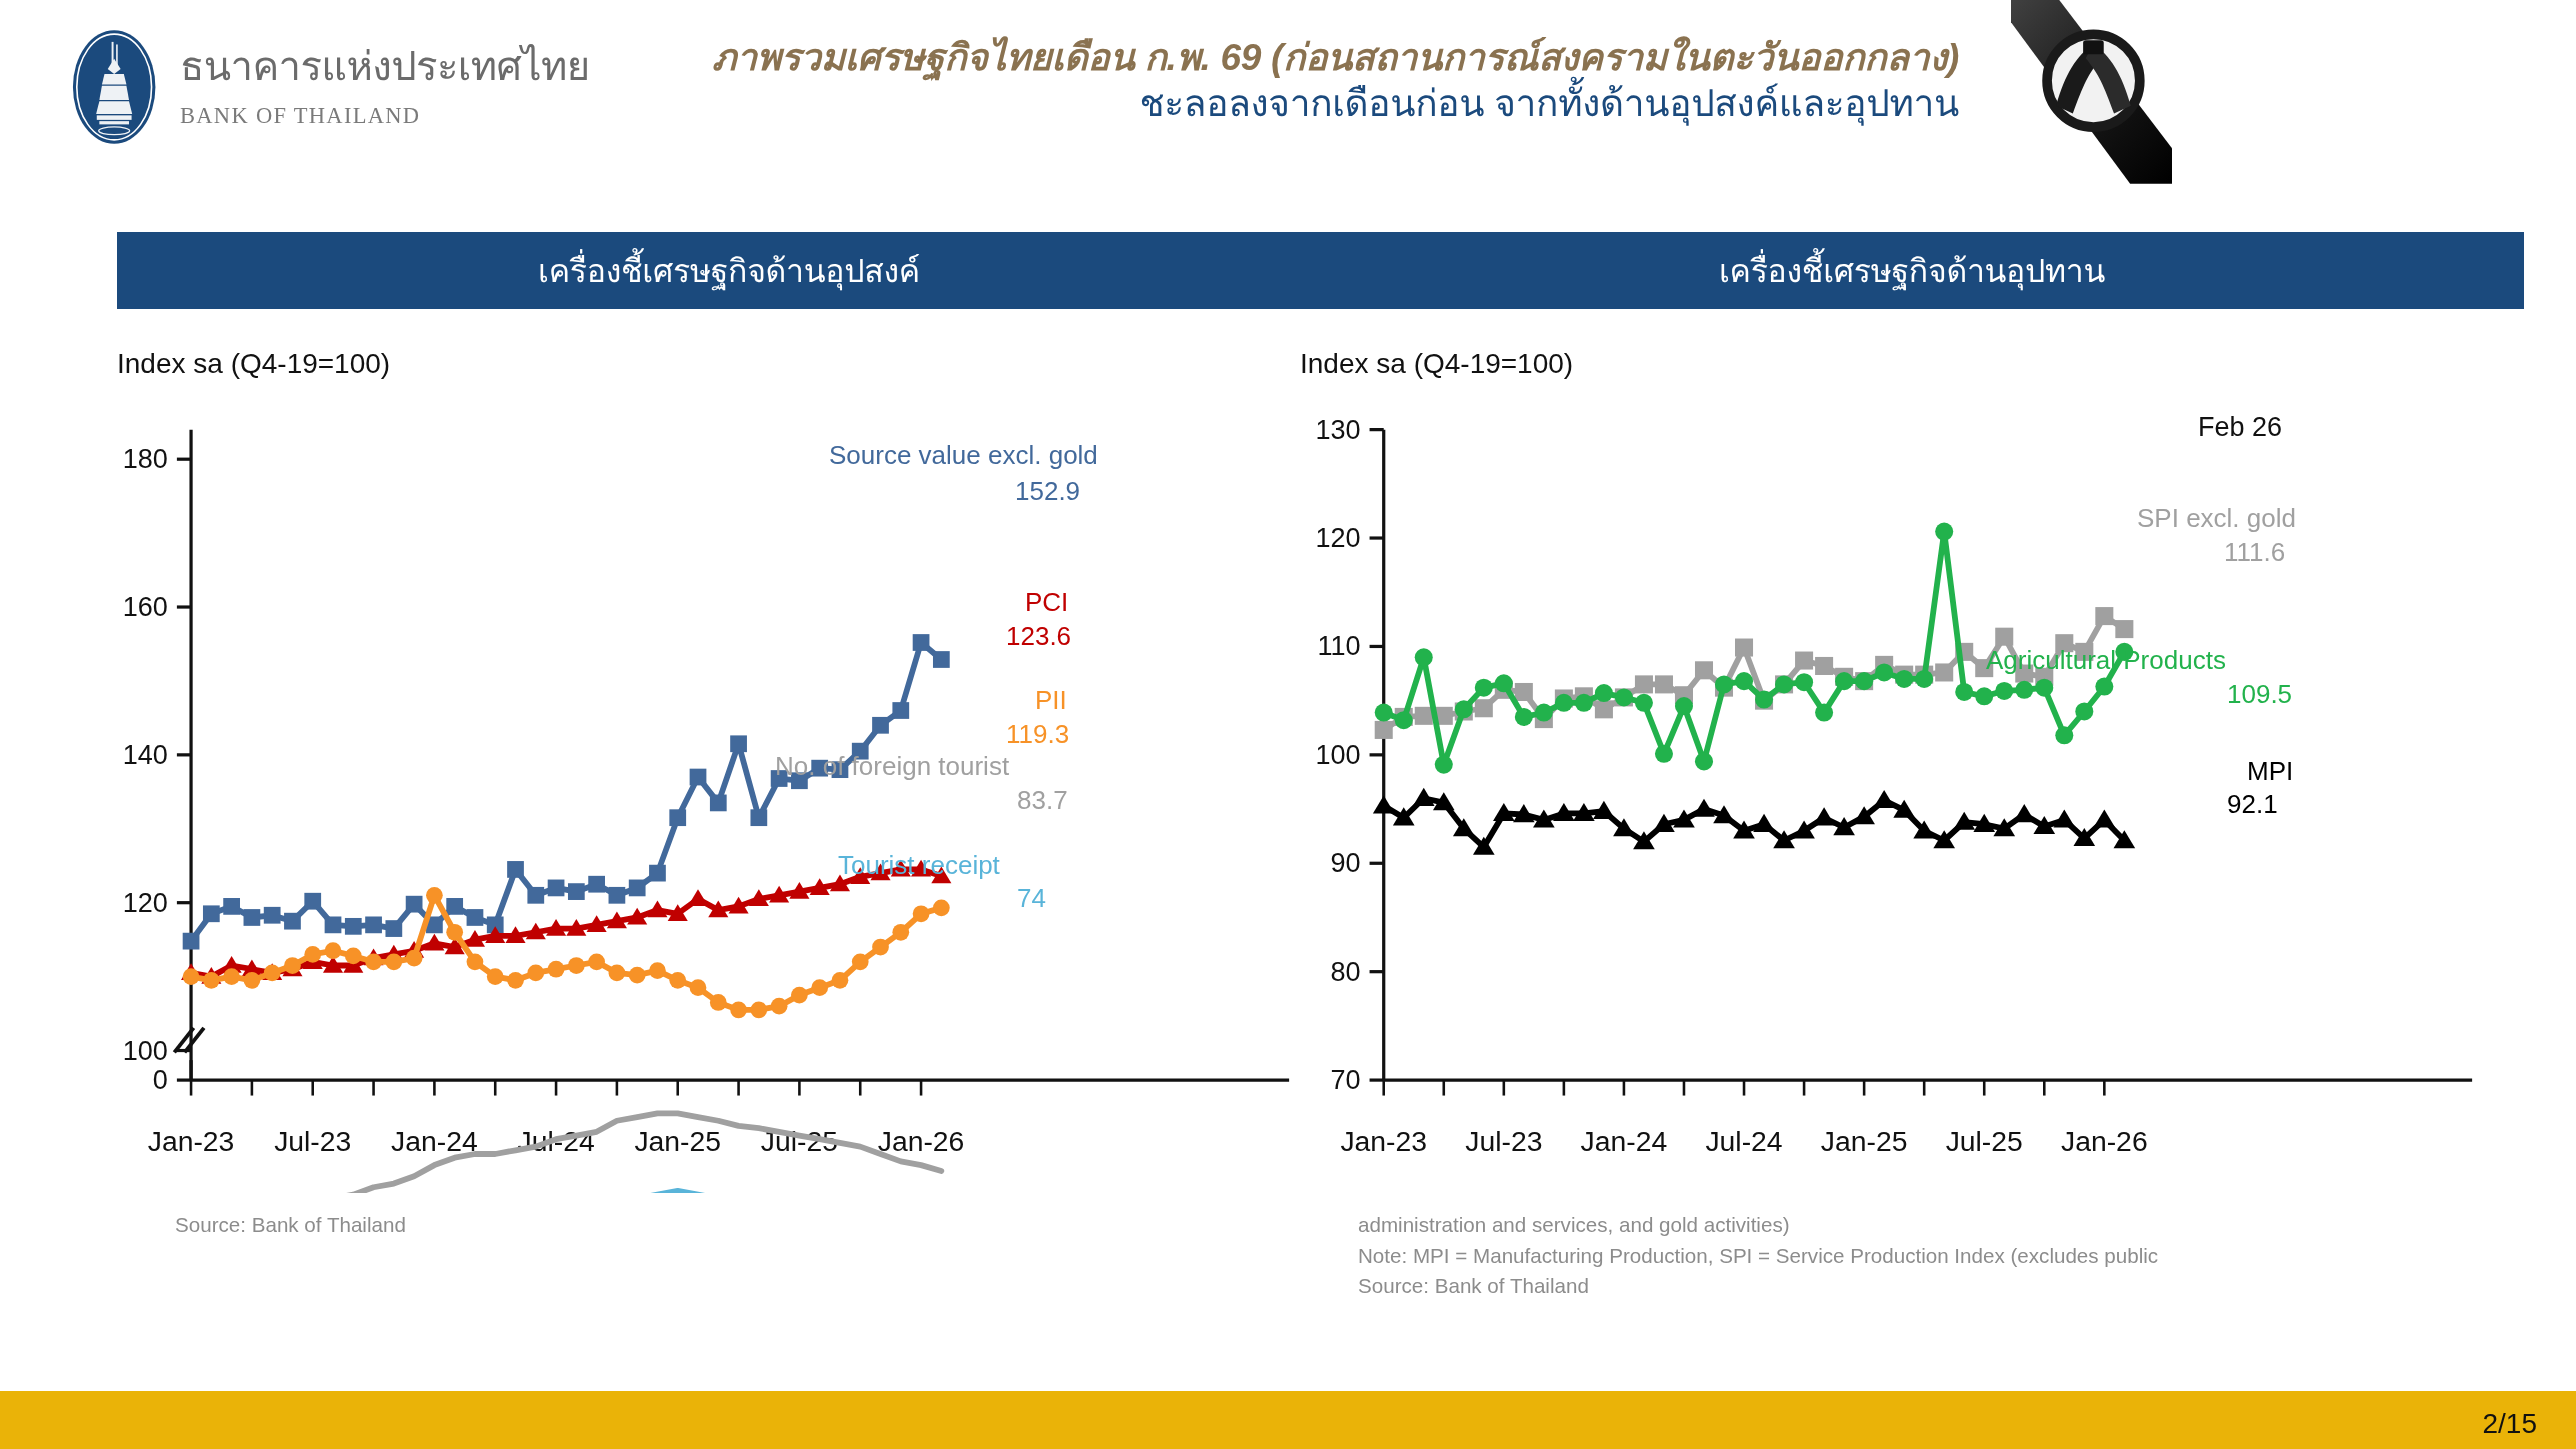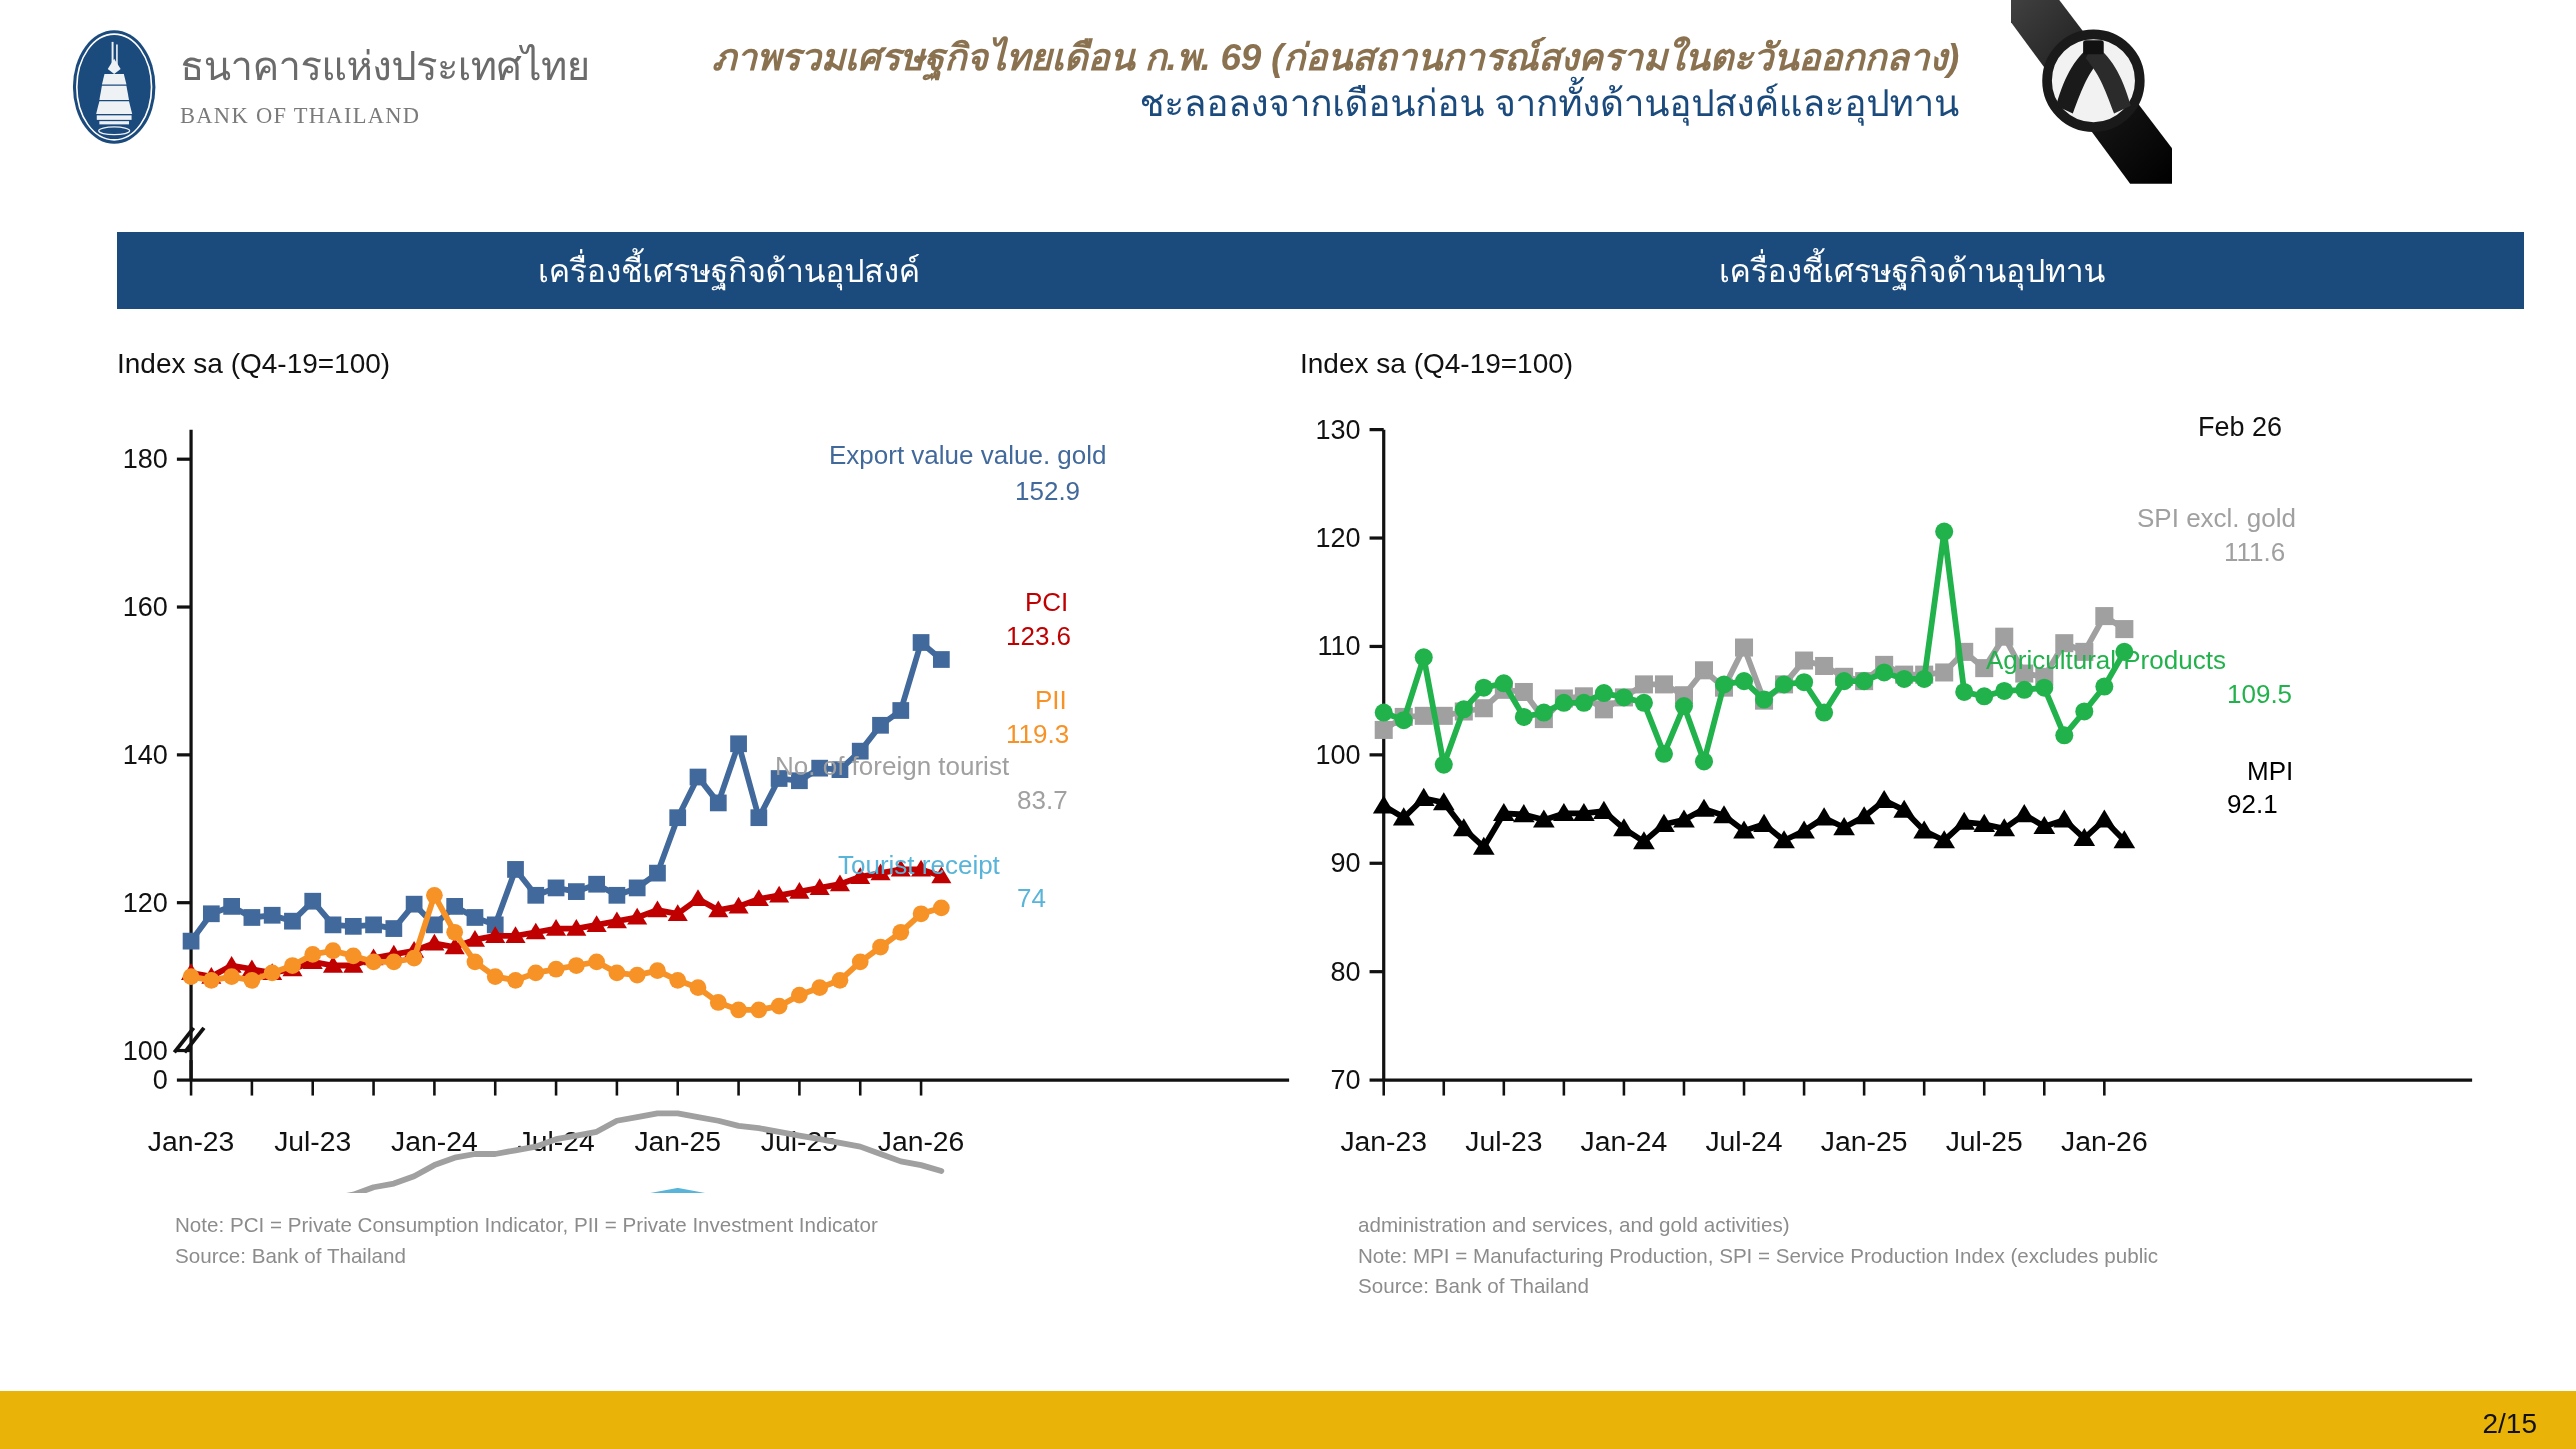--- a/index.html
+++ b/index.html
@@ -257,38 +257,37 @@
         <circle cx="1185.5405405405406" cy="858.4090909090909" r="13" fill="#f79227"></circle>
         <circle cx="1217.027027027027" cy="835.4545454545455" r="13" fill="#f79227"></circle>
         <circle cx="1248.5135135135135" cy="806.7613636363636" r="13" fill="#f79227"></circle>
         <circle cx="1280" cy="797.5795454545455" r="13" fill="#f79227"></circle>
         <path d="M115 1340.4545454545455 L146.48648648648648 1300.284090909091 L177.97297297297297 1283.0681818181818 L209.45945945945948 1277.3295454545455 L240.94594594594594 1271.590909090909 L272.43243243243245 1265.8522727272727 L303.91891891891896 1254.375 L335.4054054054054 1248.6363636363637 L366.8918918918919 1242.8977272727273 L398.3783783783784 1231.4204545454545 L429.8648648648649 1225.6818181818182 L461.35135135135135 1214.2045454545455 L492.83783783783787 1196.9886363636363 L524.3243243243244 1185.5113636363637 L555.8108108108108 1179.7727272727273 L587.2972972972973 1179.7727272727273 L618.7837837837837 1174.034090909091 L650.2702702702703 1168.2954545454545 L681.7567567567568 1156.8181818181818 L713.2432432432432 1151.0795454545455 L744.7297297297298 1145.340909090909 L776.2162162162161 1128.125 L807.7027027027027 1122.3863636363637 L839.1891891891892 1116.6477272727273 L870.6756756756757 1116.6477272727273 L902.1621621621622 1122.3863636363637 L933.6486486486486 1128.125 L965.1351351351351 1136.159090909091 L996.6216216216217 1139.6022727272727 L1028.1081081081081 1145.340909090909 L1059.5945945945946 1151.0795454545455 L1091.081081081081 1156.8181818181818 L1122.5675675675675 1162.5568181818182 L1154.054054054054 1168.2954545454545 L1185.5405405405406 1179.7727272727273 L1217.027027027027 1191.25 L1248.5135135135135 1196.9886363636363 L1280 1206.1704545454545" fill="none" stroke="#a0a0a0" stroke-width="9" stroke-linejoin="round" stroke-linecap="round"></path>
         <path d="M115 1466.7045454545455 L146.48648648648648 1415.0568181818182 L177.97297297297297 1409.3181818181818 L209.45945945945948 1403.5795454545455 L240.94594594594594 1392.1022727272727 L272.43243243243245 1386.3636363636365 L303.91891891891896 1374.8863636363635 L335.4054054054054 1380.625 L366.8918918918919 1369.1477272727273 L398.3783783783784 1357.6704545454545 L429.8648648648649 1351.9318181818182 L461.35135135135135 1334.715909090909 L492.83783783783787 1323.2386363636365 L524.3243243243244 1311.7613636363637 L555.8108108108108 1306.0227272727273 L587.2972972972973 1311.7613636363637 L618.7837837837837 1306.0227272727273 L650.2702702702703 1300.284090909091 L681.7567567567568 1288.8068181818182 L713.2432432432432 1283.0681818181818 L744.7297297297298 1271.590909090909 L776.2162162162161 1260.1136363636363 L807.7027027027027 1248.6363636363637 L839.1891891891892 1242.8977272727273 L870.6756756756757 1237.159090909091 L902.1621621621622 1242.8977272727273 L933.6486486486486 1248.6363636363637 L965.1351351351351 1260.1136363636363 L996.6216216216217 1265.8522727272727 L1028.1081081081081 1260.1136363636363 L1059.5945945945946 1254.375 L1091.081081081081 1265.8522727272727 L1122.5675675675675 1271.590909090909 L1154.054054054054 1277.3295454545455 L1185.5405405405406 1288.8068181818182 L1217.027027027027 1294.5454545454545 L1248.5135135135135 1306.0227272727273 L1280 1317.5" fill="none" stroke="#59b4d9" stroke-width="9" stroke-linejoin="round" stroke-linecap="round"></path>
       </svg>
 
     <div class="annot feb-hdr" style="left:857px; top:6.4px;"></div>
 
-    <div class="annot lbl" style="left:712px; top:46px; color:#42699b;">Export value value. gold</div>
+    <div class="annot lbl" style="left:712px; top:46px; color:#42699b;">Source value excl. gold</div>
     <div class="annot val" style="left:898px; top:82px; color:#42699b;">152.9</div>
 
     <div class="annot lbl" style="left:908px; top:193px; color:#c00000;">PCI</div>
     <div class="annot val" style="left:889px; top:227px; color:#c00000;">123.6</div>
 
     <div class="annot lbl" style="left:918px; top:291px; color:#f79227;">PII</div>
     <div class="annot val" style="left:889px; top:325px; color:#f79227;">119.3</div>
 
     <div class="annot lbl" style="left:658px; top:357px; color:#a0a0a0;">No. of foreign tourist</div>
     <div class="annot val" style="left:900px; top:391px; color:#a0a0a0;">83.7</div>
 
     <div class="annot lbl" style="left:721px; top:456px; color:#59b4d9;">Tourist receipt</div>
     <div class="annot val" style="left:900px; top:489px; color:#59b4d9;">74</div>
   </div>
 
   <div class="notes">
-    <div>Note: PCI = Private Consumption Indicator, PII = Private Investment Indicator</div>
     <div>Source: Bank of Thailand</div>
   </div>
 </div>
 
 <div class="panel" id="panel-right">
   <div class="panel-banner">เครื่องชี้เศรษฐกิจด้านอุปทาน</div>
   <div class="axis-unit">Index sa (Q4-19=100)</div>
 
   <div class="chart-area">
     <svg class="chart-svg" id="svg-right" width="1185" height="799" viewBox="0 0 1840 1240">

